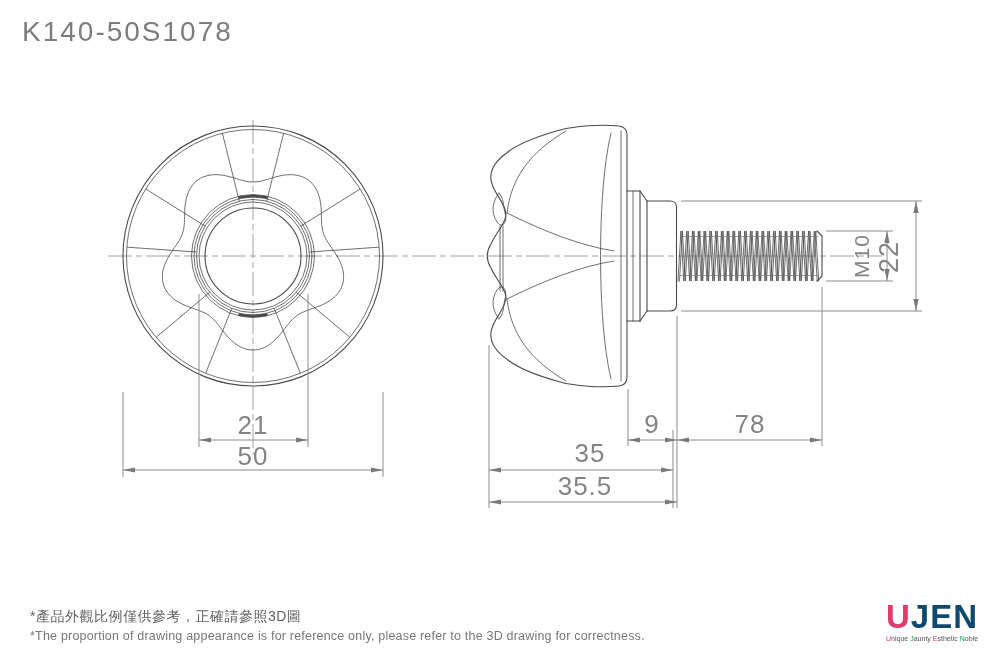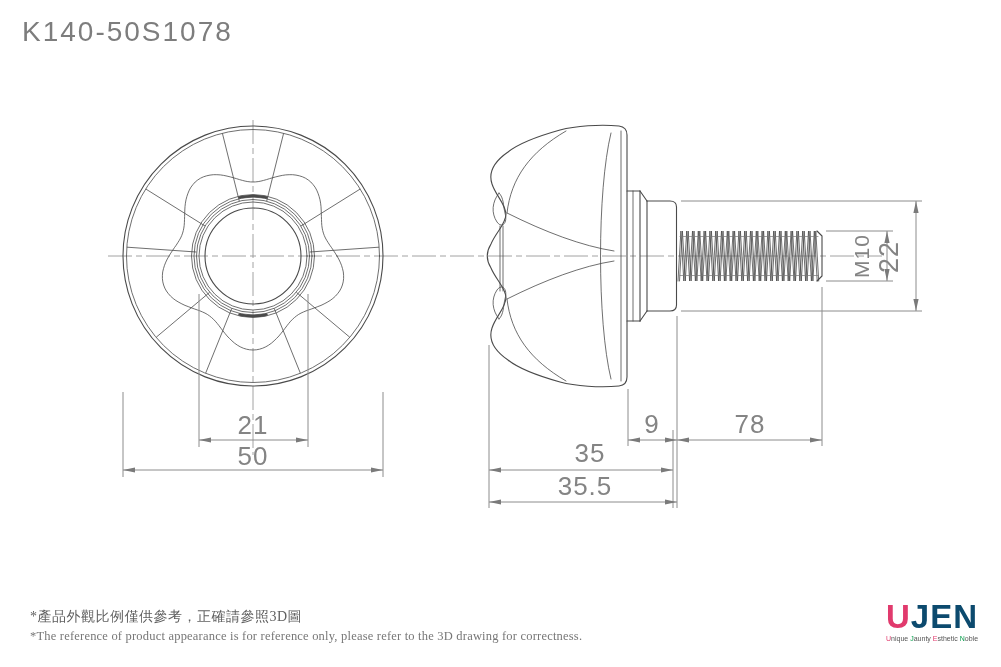--- a/index.html
+++ b/index.html
@@ -9,21 +9,21 @@
          letter-spacing:2px;font-weight:400;}
   svg{position:absolute;left:0;top:0;}
   .part{stroke:#4a4a4a;stroke-width:1.1;fill:none;stroke-linecap:round;stroke-linejoin:round;}
   .thin{stroke-width:0.8;}
   .thick{stroke-width:2.4;}
   .dim{stroke:#8c8c8c;stroke-width:1;fill:none;}
   .cl{stroke:#979797;stroke-width:0.9;fill:none;stroke-dasharray:24 4 6 4;}
   .dimtext{fill:#848484;font-family:"Liberation Sans",sans-serif;font-size:26px;
            letter-spacing:1px;}
   .dimtext.small{font-size:21px;}
-  .notes{position:absolute;left:30px;top:608px;font-family:Liberation Serif, serif;}
+  .notes{position:absolute;left:30px;top:608px;}
   .note-zh{font-size:14px;color:#5f5f5f;letter-spacing:0.5px;}
   .note-en{font-size:12.5px;color:#777;margin-top:3px;letter-spacing:0.2px;}
   .logo{position:absolute;left:886px;top:600px;width:110px;}
   .logo-main{font-size:33px;font-weight:bold;letter-spacing:1px;line-height:1;}
   .logo-tag{margin-top:2px;font-size:7px;color:#555;white-space:nowrap;}
   .logo-tag span{display:inline-block;margin-right:2px;}
   .lu{color:#e13a6d;} .lg{color:#0c4a6e;}
   .logo-tag .w1::first-letter{color:#e13a6d;}
   .logo-tag .w2::first-letter{color:#009a47;}
   .logo-tag .w3::first-letter{color:#e13a6d;}
@@ -155,21 +155,21 @@
       <text class="dimtext" x="750" y="433" text-anchor="middle">78</text>
       <text class="dimtext" x="590" y="462" text-anchor="middle">35</text>
       <text class="dimtext" x="585" y="495" text-anchor="middle">35.5</text>
       <text class="dimtext small" x="869" y="256" text-anchor="middle" transform="rotate(-90 869 256)">M10</text>
       <text class="dimtext" x="898" y="257" text-anchor="middle" transform="rotate(-90 898 257)" style="font-size:27px">22</text>
     </g>
   </svg>
 
   <div class="notes">
     <div class="note-zh">*產品外觀比例僅供參考，正確請參照3D圖</div>
-    <div class="note-en">*The reference of product appearance is for reference only, please refer to the 3D drawing for correctness.</div>
+    <div class="note-en">*The proportion of drawing appearance is for reference only, please refer to the 3D drawing for correctness.</div>
   </div>
 
   <div class="logo">
     <div class="logo-main"><span class="lu">U</span><span class="lg">JEN</span></div>
     <div class="logo-tag">
       <span class="w1">Unique</span><span class="w2">Jaunty</span><span class="w3">Esthetic</span><span class="w4">Noble</span>
     </div>
   </div>
 
 </div>

